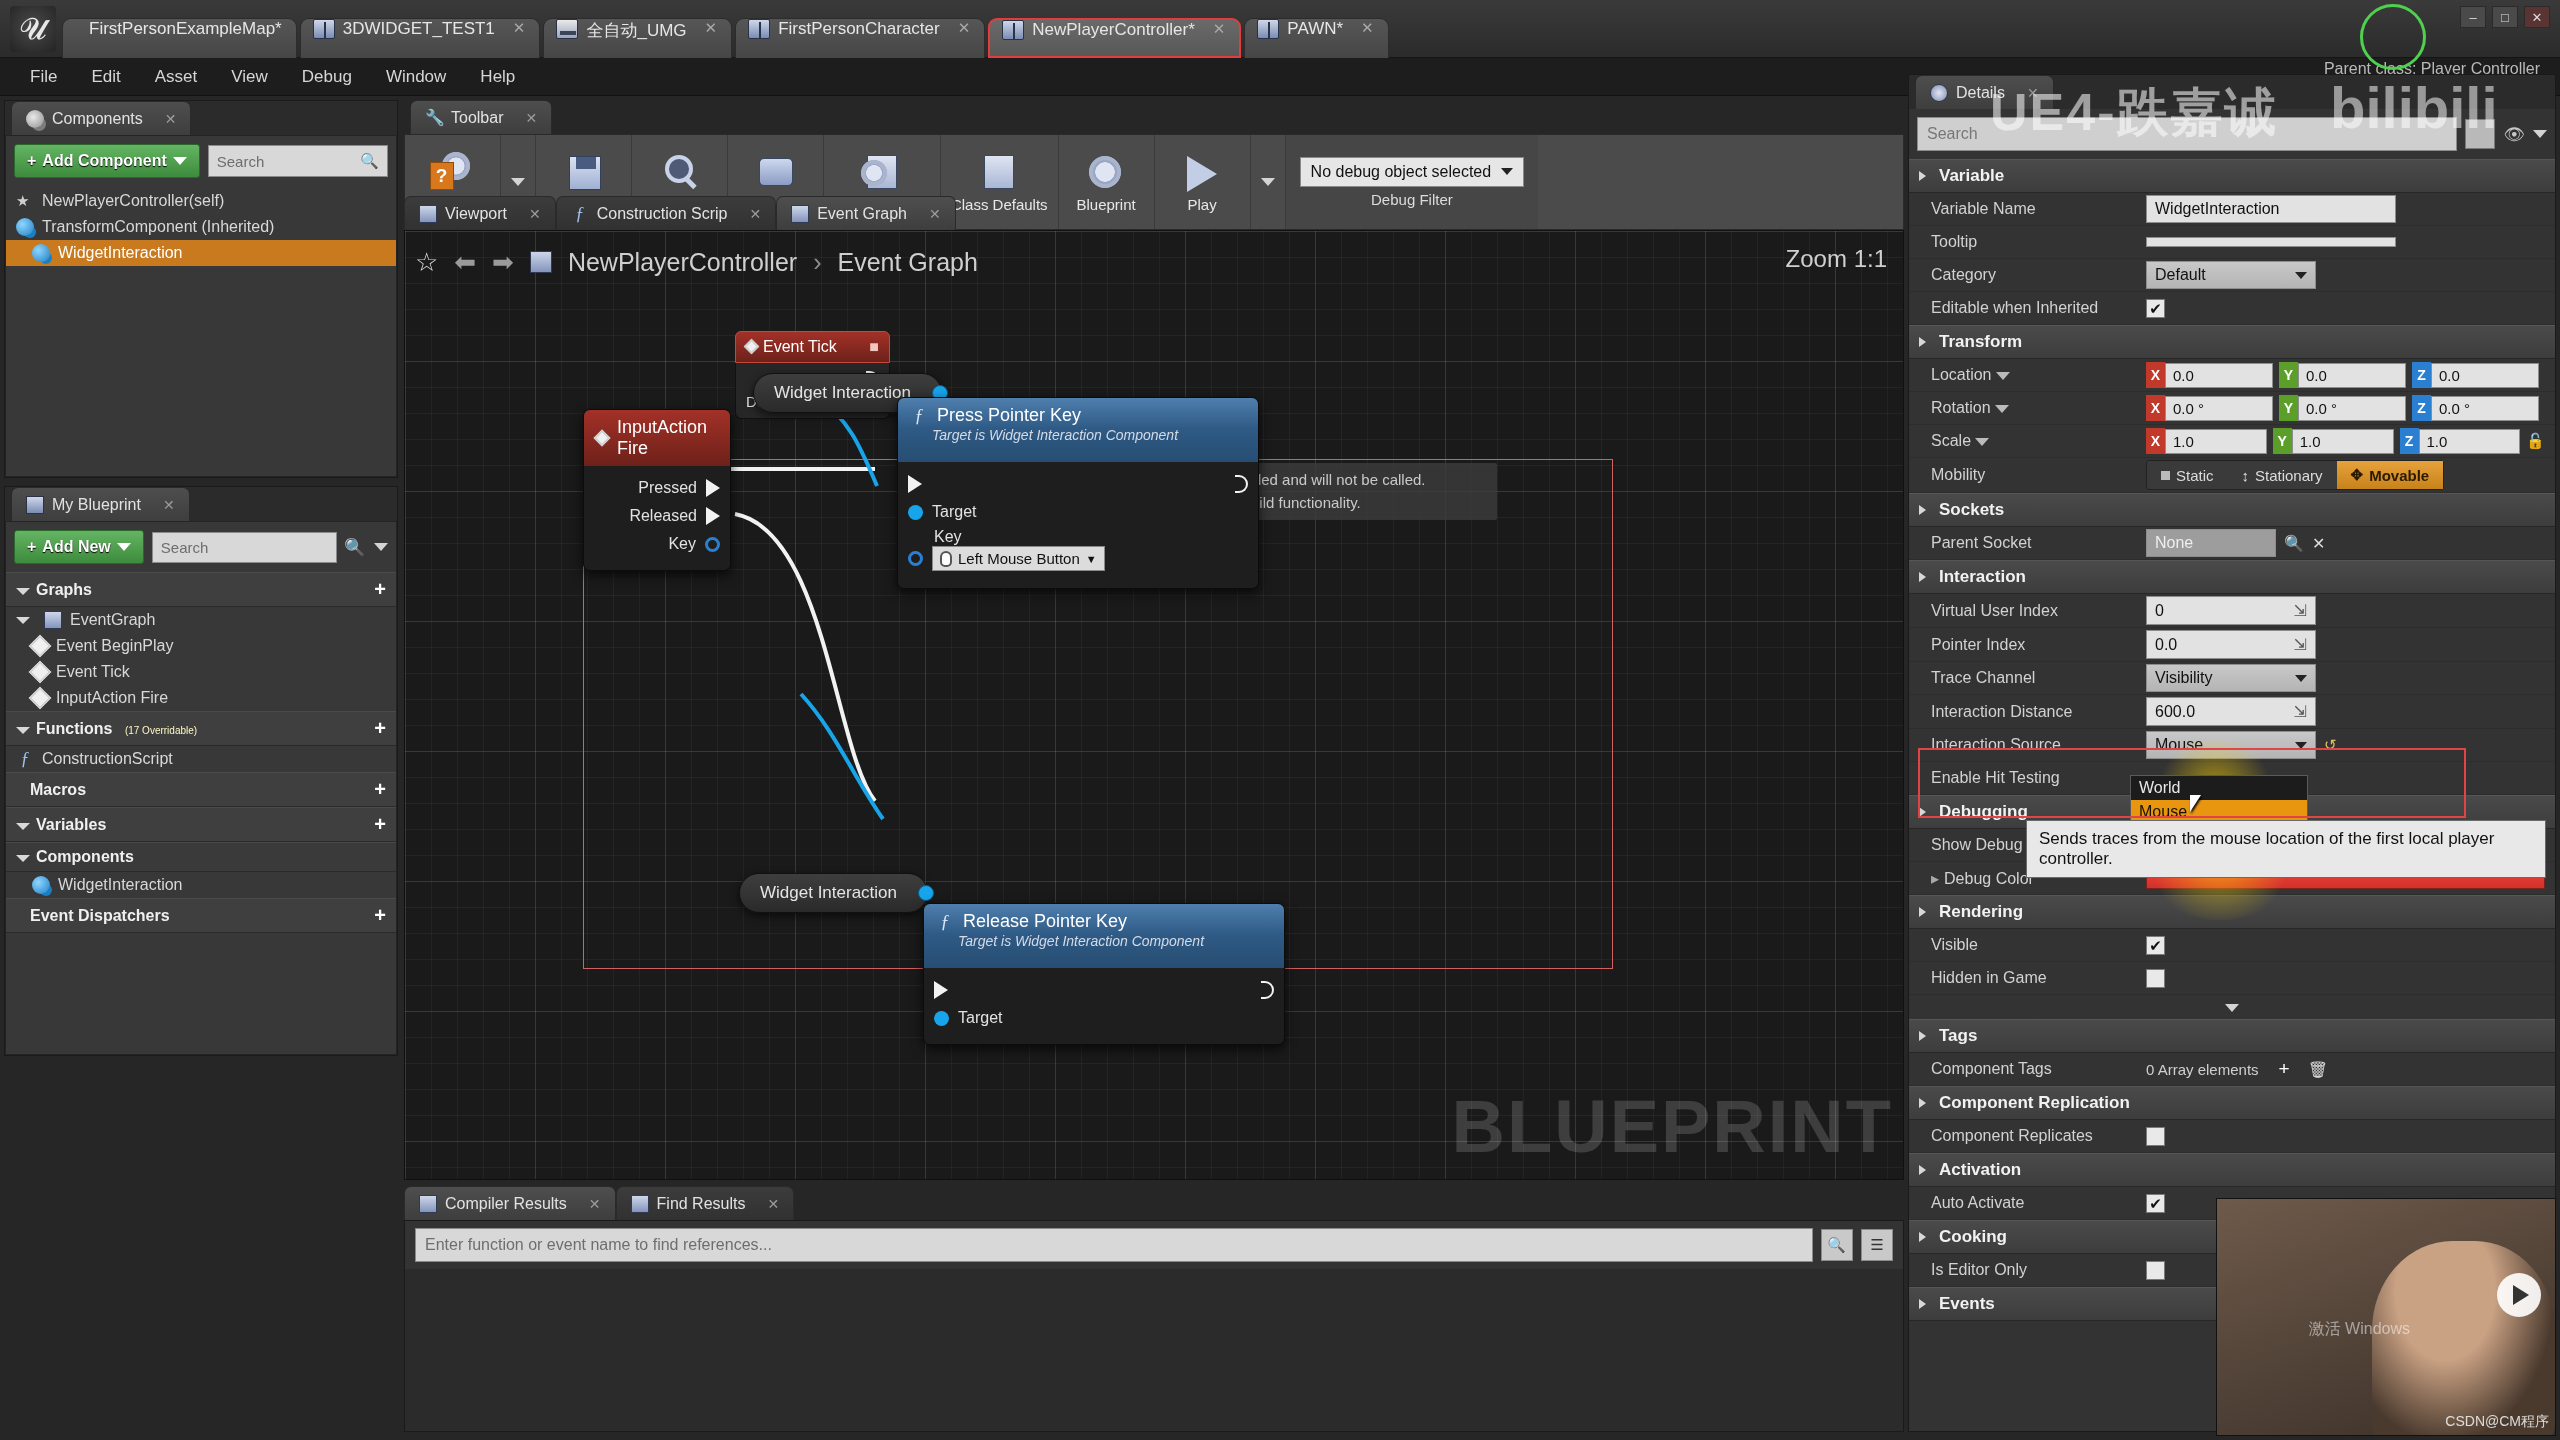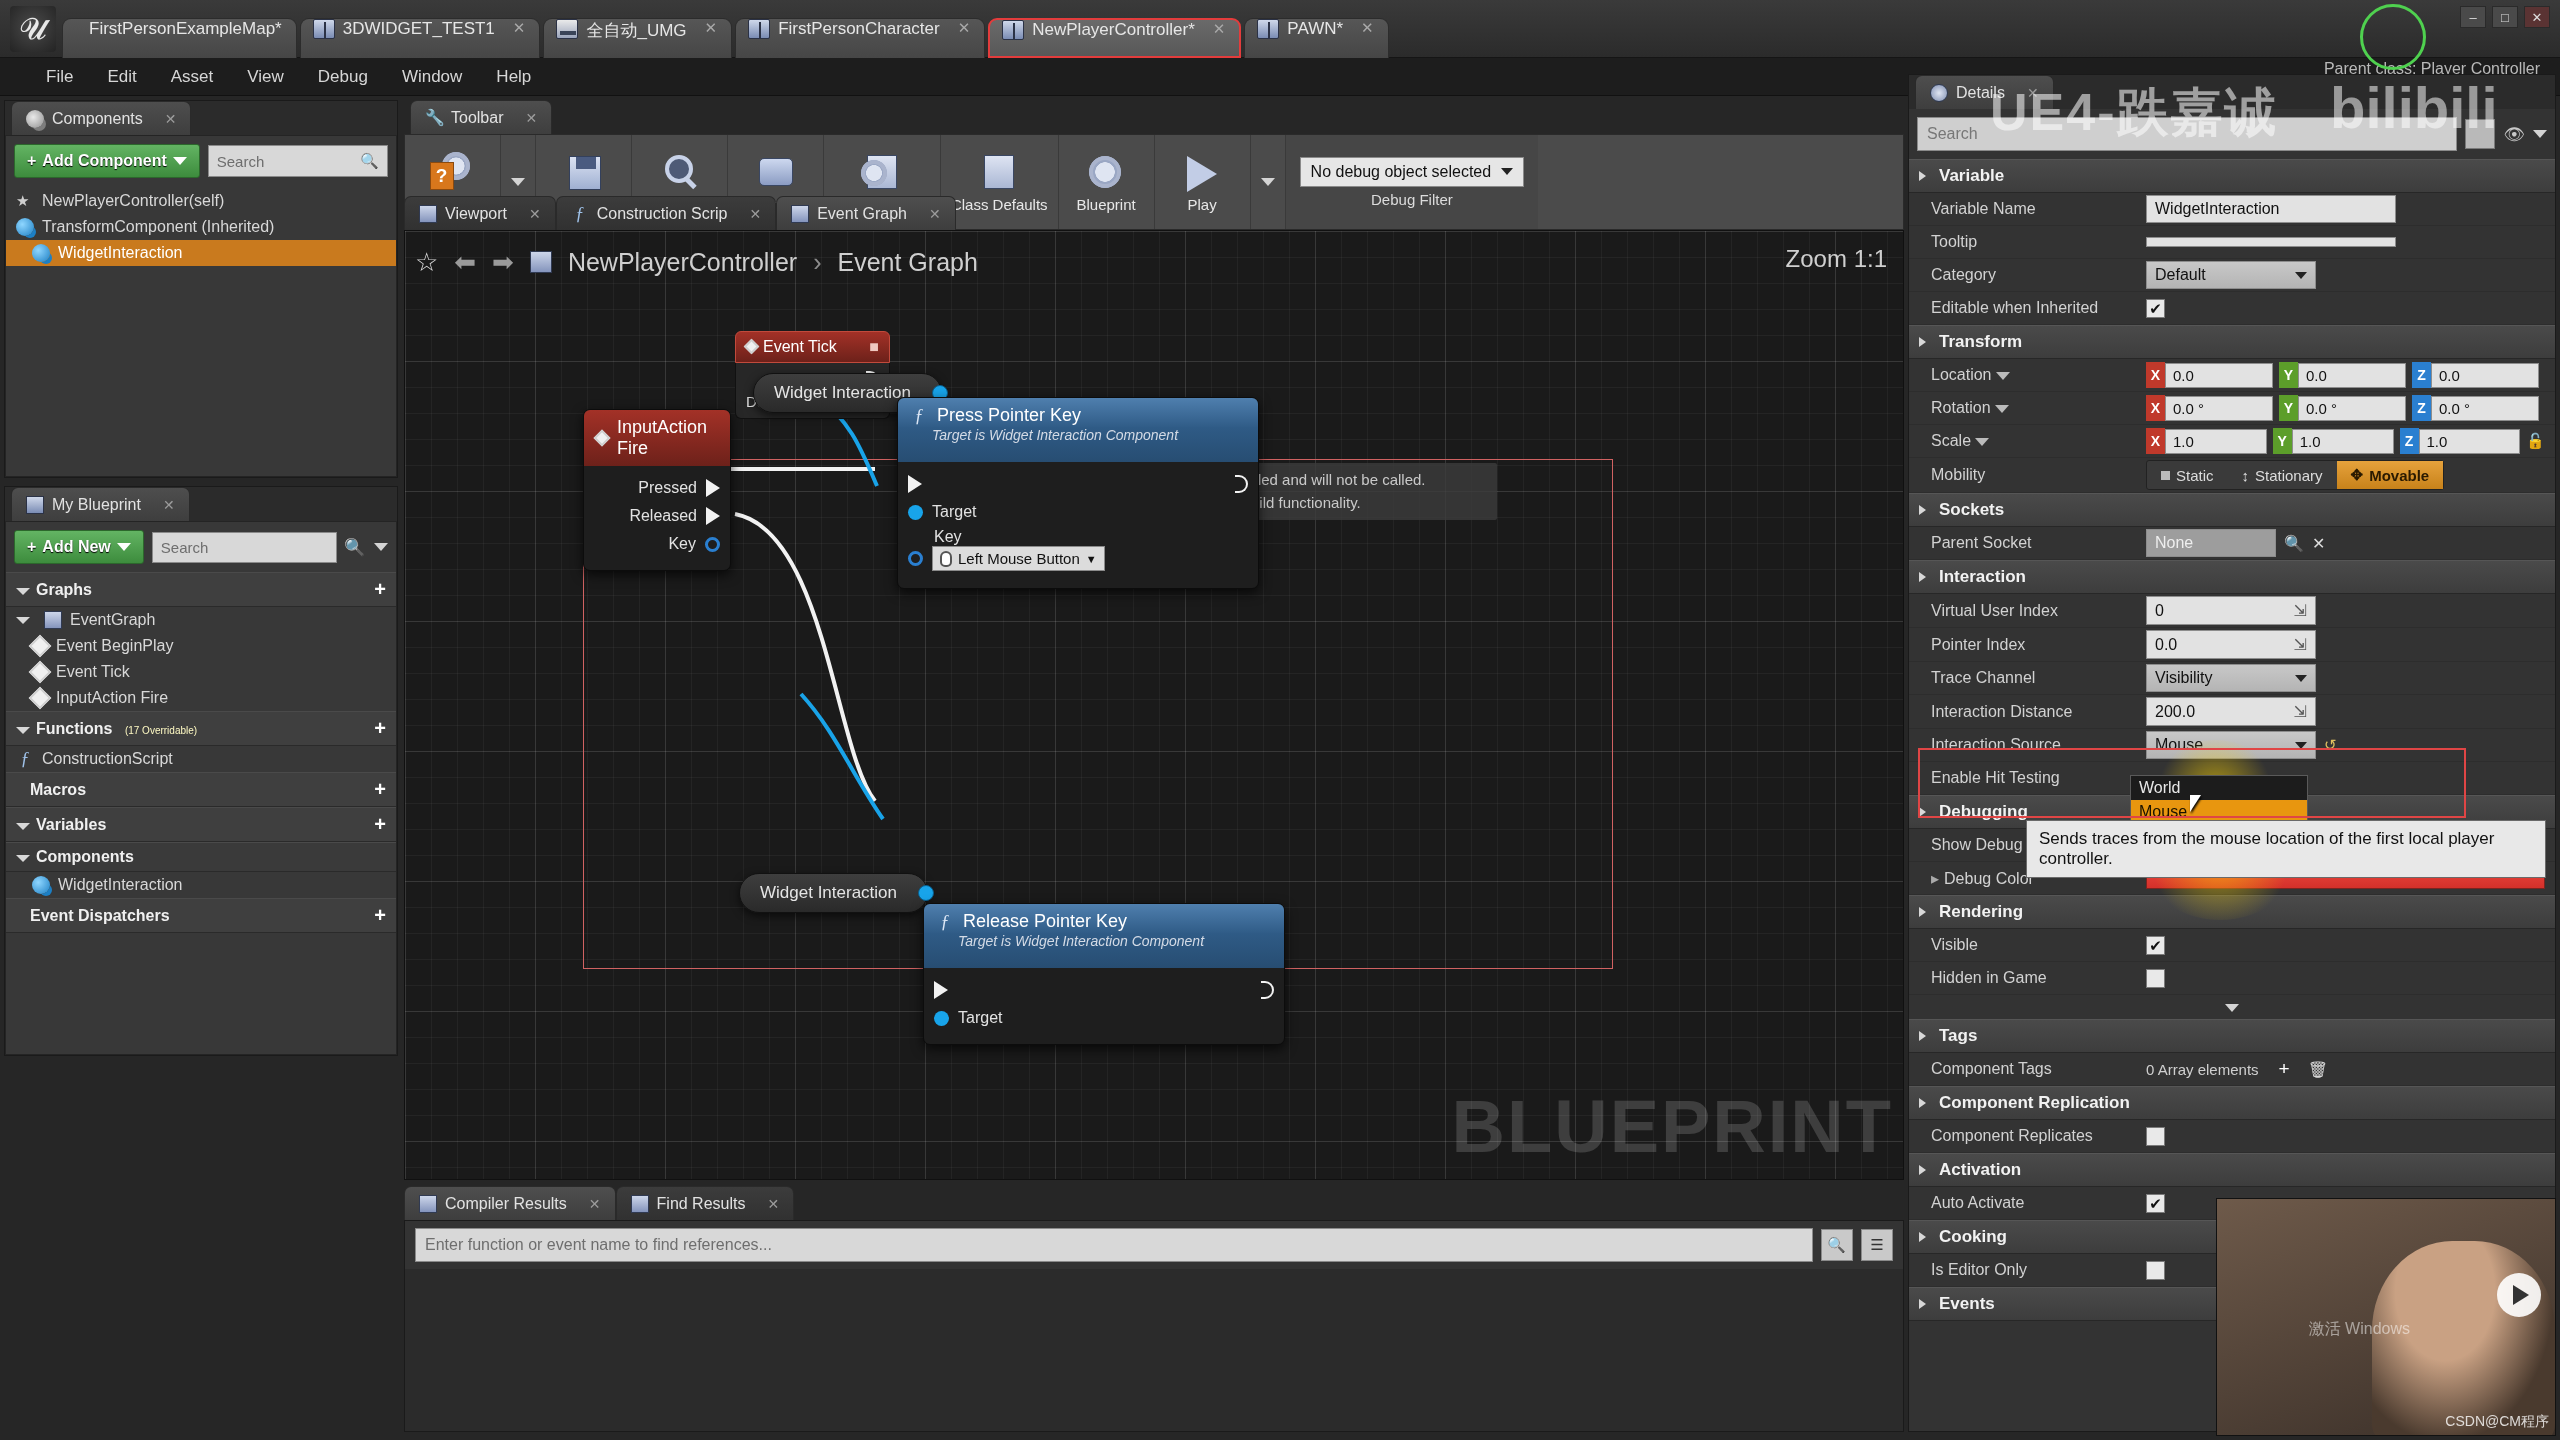--- a/index.html
+++ b/index.html
@@ -26,21 +26,21 @@
   .tab-ico.book::after{ content:""; position:absolute; left:50%; top:2px; width:2px; height:16px; background:#2b3246; }
   .tab-ico.umg{ background:linear-gradient(#eaeaea,#9aa4bb); }
   .tab-ico.umg::after{ content:""; position:absolute; left:3px; bottom:3px; width:16px; height:4px; background:#3a4458; }
   .win-btns{ position:absolute; right:10px; top:6px; display:flex; gap:6px; }
   .win-btn{ width:26px; height:22px; background:#4a4a4a; border:1px solid #2a2a2a; color:#ddd;
     font-size:13px; text-align:center; line-height:21px; }
   .win-btn.close{ background:#5a3333; }
 
   
   .menubar{ position:absolute; left:0; top:58px; width:2560px; height:38px;
-    background:#1d1d1d; border-bottom:1px solid #111; display:flex; align-items:center; padding-left:32px; gap:6px; }
+    background:#1d1d1d; border-bottom:1px solid #111; display:flex; align-items:center; padding-left:16px; gap:6px; }
   .menubar .mi{ padding:5px 14px; font-size:17px; color:#d6d6d6; }
   .parentclass{ position:absolute; right:20px; top:60px; font-size:16px; color:#b9b9b9; }
 
   
   .paneltab{ height:34px; display:inline-flex; align-items:center; gap:8px; padding:0 14px;
     background:linear-gradient(#4e4e4e,#3e3e3e); border-radius:7px 7px 0 0; border:1px solid #2a2a2a;
     border-bottom:none; font-size:16px; color:#e2e2e2; }
   .paneltab .px{ color:#9c9c9c; margin-left:14px; font-size:14px; }
   .tabrow{ position:absolute; display:flex; align-items:flex-end; }
 
@@ -830,21 +830,21 @@
             <div class="tcombo">
               <span>Visibility</span>
               <span style="width:0;height:0;border-left:6px solid transparent;border-right:6px solid transparent;border-top:7px solid #222;"></span>
             </div>
           </div>
       </div>
       <div class="prow">
         <div class="plabel">Interaction Distance</div>
         <div class="pval">
             <div class="tinput">
-              <span>200.0</span>
+              <span>600.0</span>
               <span style="color:#555;">⇲</span>
             </div>
           </div>
       </div>
       <div class="prow" style="position:relative;">
         <div class="plabel">Interaction Source</div>
         <div class="pval">
           <div class="tcombo">
               <span>Mouse</span>
               <span style="width:0;height:0;border-left:6px solid transparent;border-right:6px solid transparent;border-top:7px solid #222;"></span>

